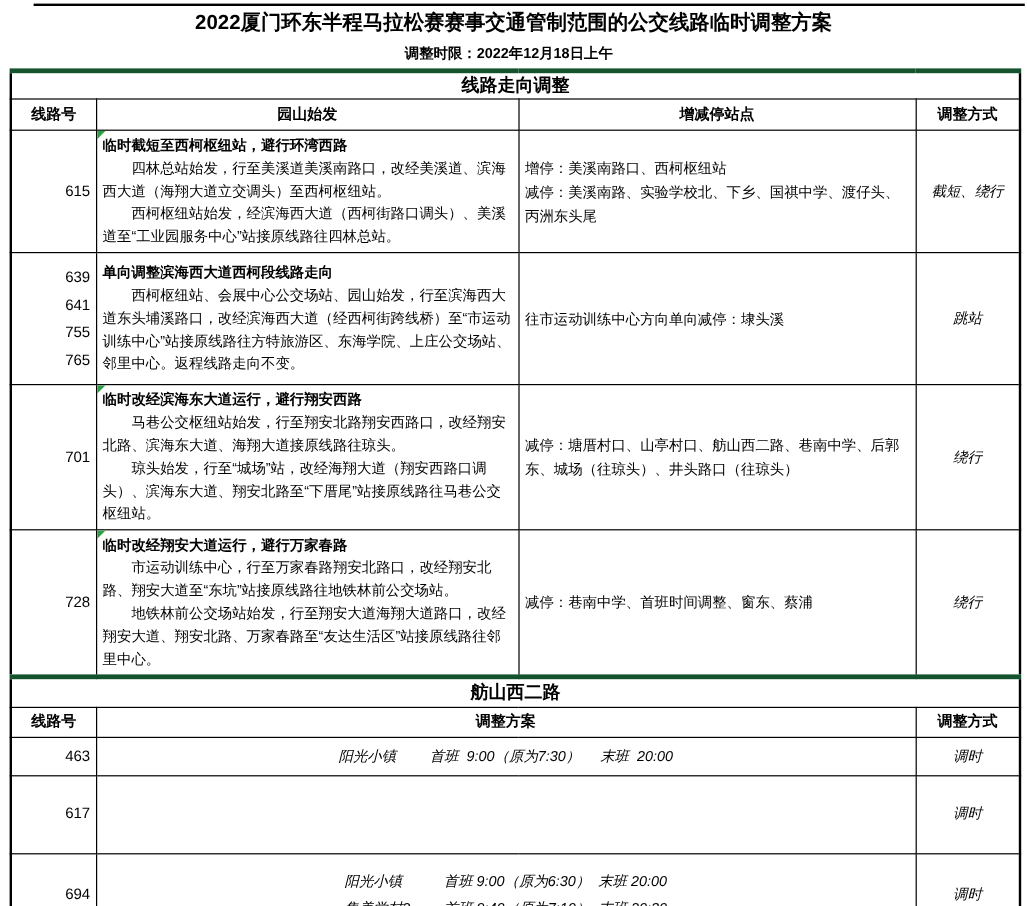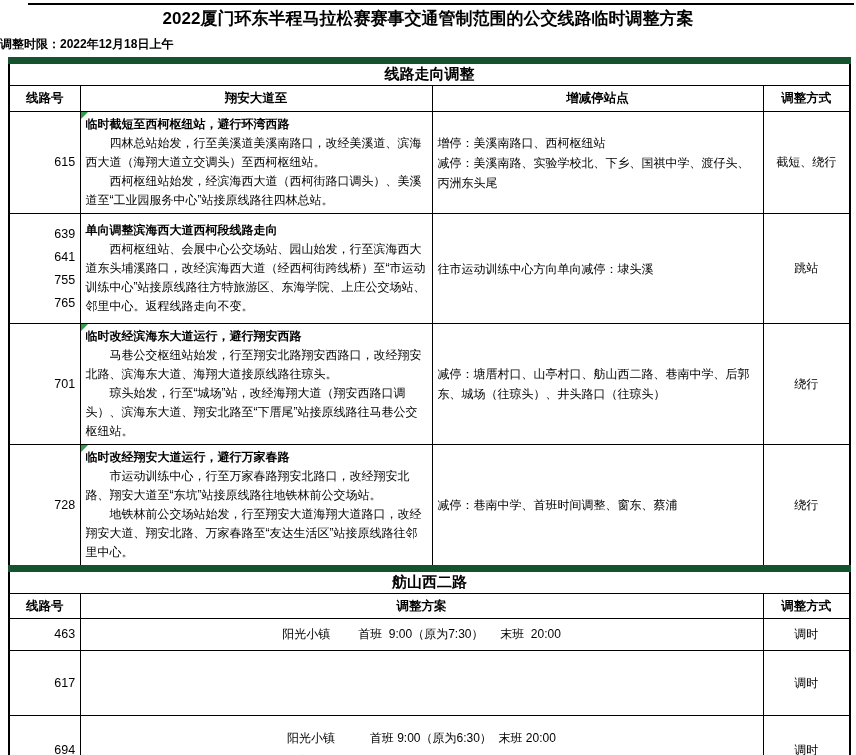--- a/index.html
+++ b/index.html
@@ -7,48 +7,48 @@
     width:856px;height:755px;position:relative;
     font-family:"Liberation Sans","DejaVu Sans",sans-serif;
     color:#000;font-size:12px;
     -webkit-font-smoothing:antialiased;
   }
   .top-rule{position:absolute;top:3px;left:28px;width:826px;height:2px;background:#000;}
   .page-title{
     margin:7px 0 0 0;text-align:center;font-size:17px;font-weight:bold;letter-spacing:0px;
   }
   .deadline{
-    text-align:left;font-weight:bold;font-size:12px;margin:6px 8px 4px 0;
+    text-align:center;font-weight:bold;font-size:12px;margin:6px 8px 4px 0;
   }
   table.main{
     border-collapse:collapse;table-layout:fixed;
     margin-left:8px;width:841px;
   }
   table.main td{border:1px solid #000;vertical-align:middle;overflow:hidden;}
   table.main{border:2px solid #000;}
   tr.section-row td{
-    border-top:7px solid #14532d;border-bottom:1px solid #000;
+    border-top:4px solid #14532d;border-bottom:1px solid #000;
     text-align:center;font-weight:bold;font-size:15px;padding:1px 0;
   }
   tr.cols-row td{
     text-align:center;font-weight:bold;font-size:12.5px;padding:2px 16px;
   }
   td.route-no{text-align:center;line-height:23px;font-size:12.5px;padding-left:41px;}
   td.desc{position:relative;padding:3px 5px 3px 5px;line-height:19px;vertical-align:middle;}
   td.desc p{margin:0;}
   td.desc p.hd{font-weight:bold;text-indent:0;}
   td.desc p.body{text-indent:2em;}
   td.stops{padding:2px 5px;line-height:20px;}
   td.stops p{margin:0;}
-  td.method{text-align:center;}
+  td.method{text-align:center;font-style:italic;}
   .corner-flag{
     position:absolute;top:0;left:0;width:0;height:0;
     border-top:7px solid #2f9e44;border-right:7px solid transparent;
   }
-  .sched{display:table;margin:0 auto;}
+  .sched{display:table;margin:0 auto;font-style:italic;}
   .sched .sline{display:table-row;}
   .sched .place{display:table-cell;text-align:left;padding-right:28px;line-height:23px;white-space:pre;}
   .sched .stime{display:table-cell;text-align:left;line-height:23px;white-space:pre;}
 </style>
 </head>
 <body>
 
 <div class="top-rule"></div>
 
 <h1 class="page-title">2022厦门环东半程马拉松赛赛事交通管制范围的公交线路临时调整方案</h1>
@@ -61,21 +61,21 @@
       <col style="width:331px">
       <col style="width:87px">
   </colgroup>
 
   <tbody>
       <tr class="section-row" style="height:20px">
     <td colspan="4">线路走向调整</td>
   </tr>
   <tr class="cols-row" style="height:26px">
     <td>线路号</td>
-    <td>翔安大道至</td>
+    <td>园山始发</td>
     <td>增减停站点</td>
     <td>调整方式</td>
   </tr>
 
   <tr style="height:97px">
     <td class="route-no">
       <div>615</div>
     </td>
     <td class="desc">
       <span class="corner-flag"></span>

